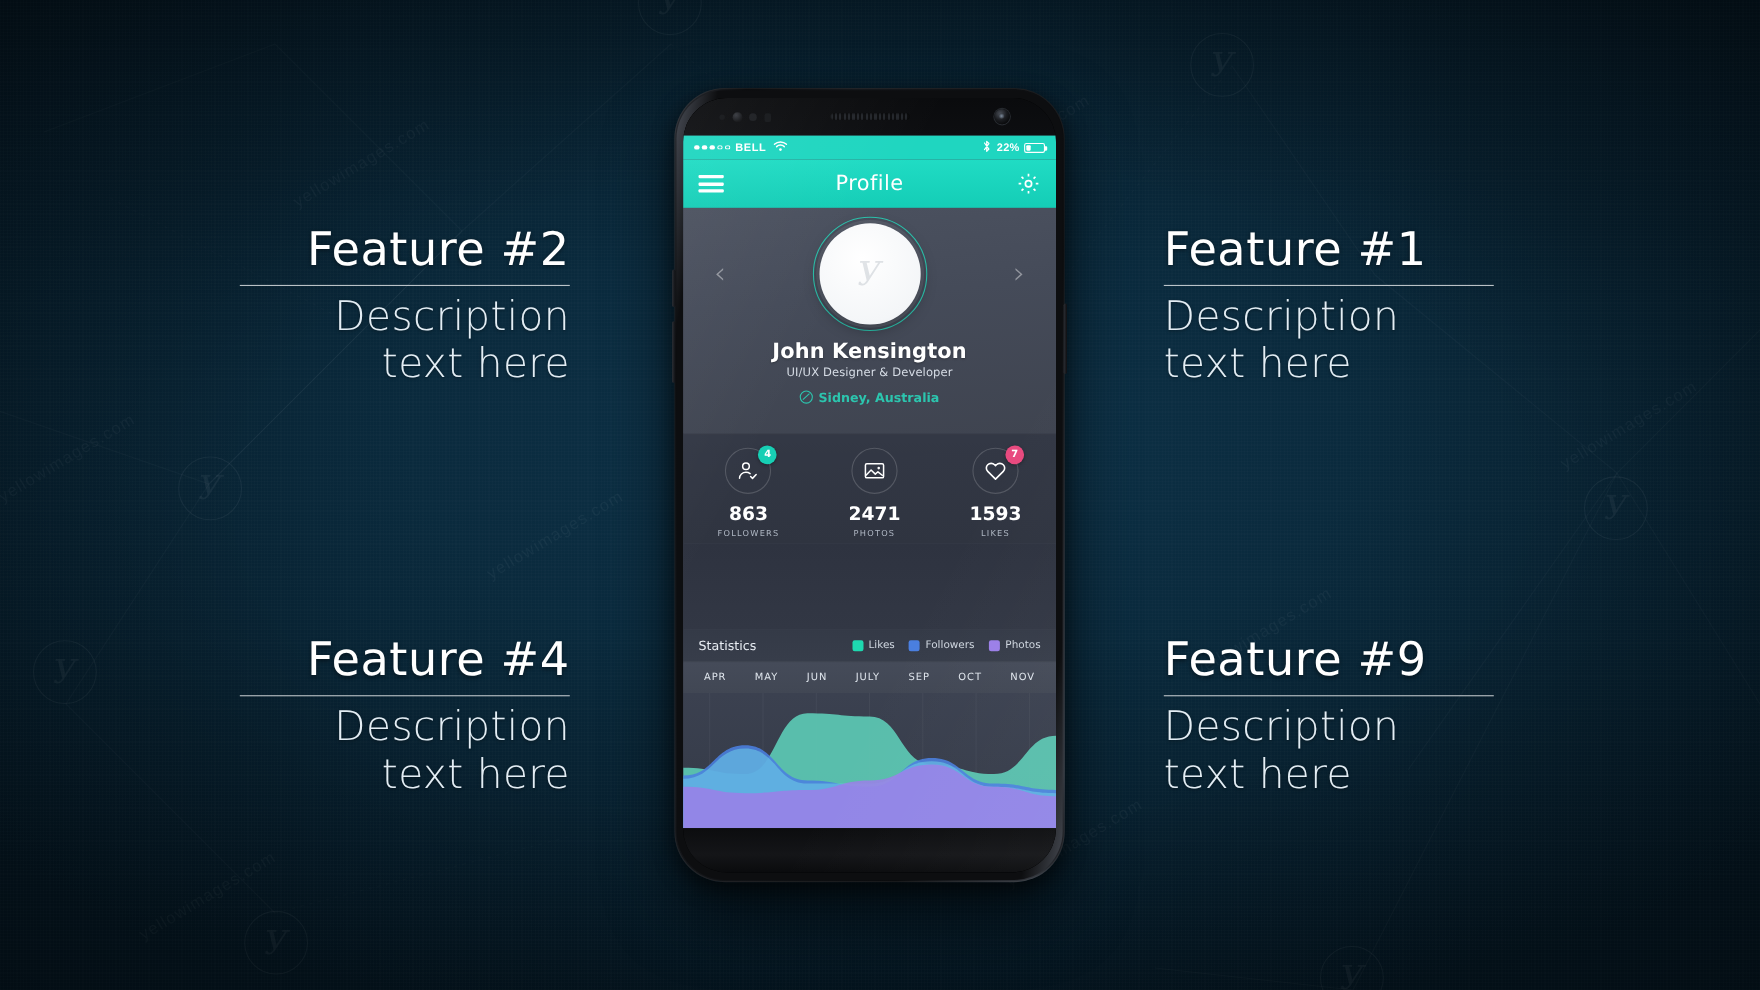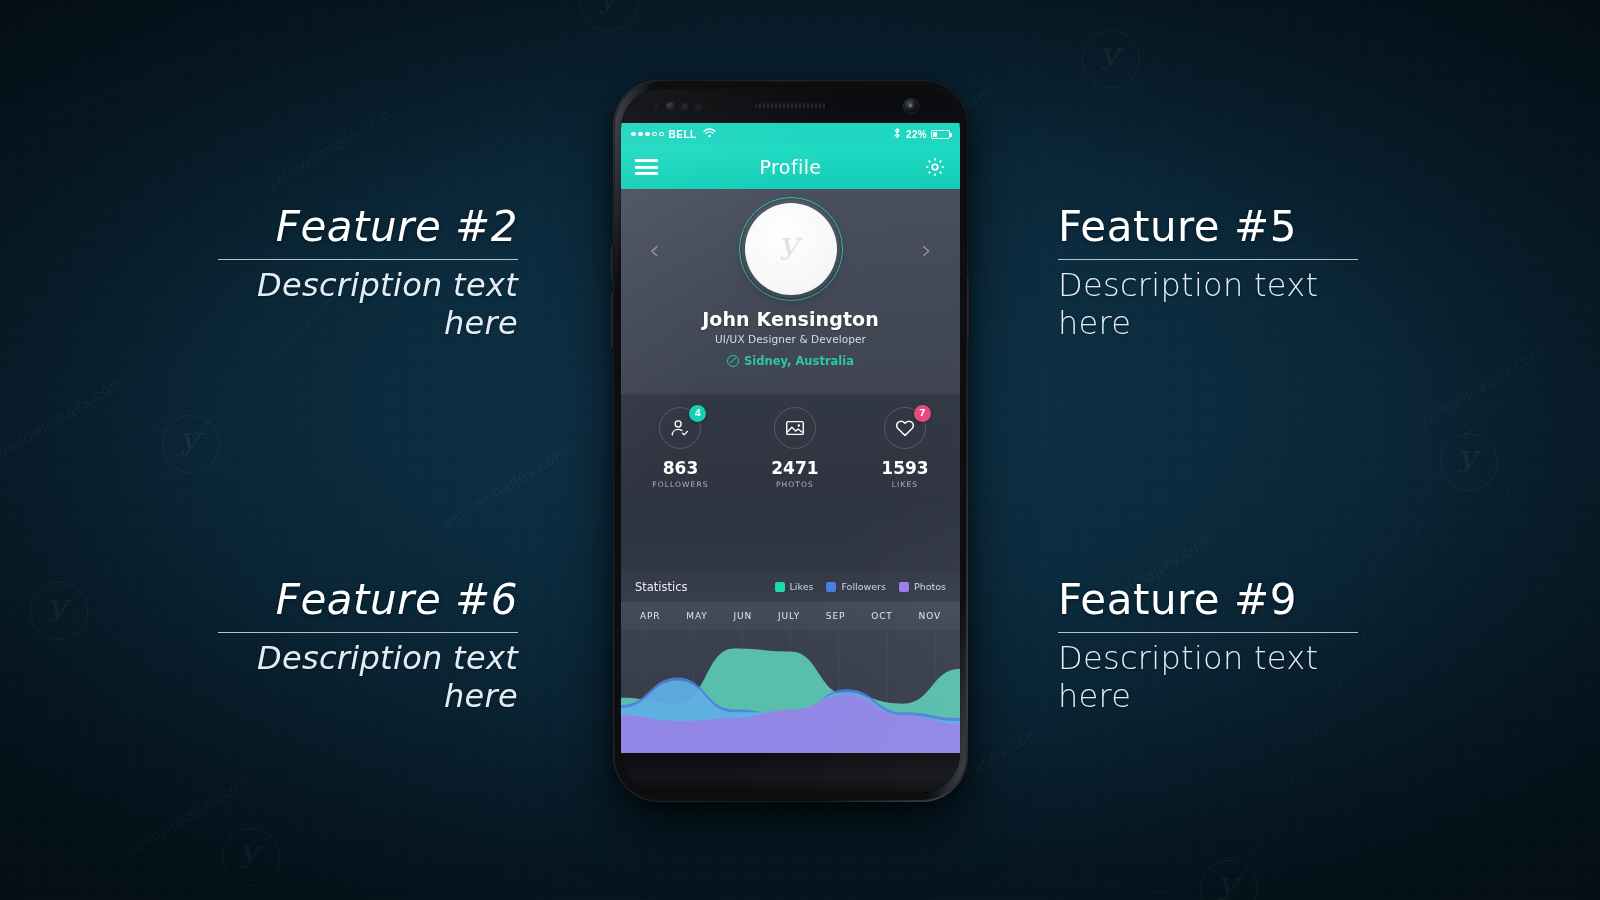--- a/index.html
+++ b/index.html
@@ -56,38 +56,38 @@
     user-select:none;
   }
 
   
   .feature {
     position:absolute;
     width:300px;
     pointer-events:auto;
   }
   .feature.right { text-align:left; }
-  .feature.left  { text-align:right;font-style:italic; }
+  .feature.left  { text-align:right; }
   .feature-title {
     font-size:42px;
     font-weight:400;
     color:#ffffff;
     letter-spacing:0.5px;
     line-height:1.05;
     text-shadow:0 1px 4px rgba(0,0,0,.45);
     font-family:"DejaVu Sans", sans-serif;
   }
   .feature-rule {
     height:1px;
     background:rgba(255,255,255,0.72);
     margin:10px 0 6px 0;
     width:100%;
   }
   .feature-desc {
-    font-size:32px;
+    font-size:37px;
     font-weight:300;
     color:#e3edf4;
     letter-spacing:0.3px;
     text-shadow:0 1px 3px rgba(0,0,0,.4);
     font-family:"DejaVu Sans", sans-serif;
   }
 
   #feat1 { left:1058px; top:205px; }
   #feat2 { left:218px;  top:205px; }
   #feat3 { left:1058px; top:578px; }
@@ -375,39 +375,39 @@
   <div class="wm-text" style="left:-10px; top:408px; transform:rotate(-31deg);">yellowimages.com</div>
   <div class="wm-text" style="left:434px; top:478px; transform:rotate(-31deg);">yellowimages.com</div>
   <div class="wm-text" style="left:1078px;top:566px; transform:rotate(-31deg);">yellowimages.com</div>
   <div class="wm-text" style="left:118px; top:806px; transform:rotate(-31deg);">yellowimages.com</div>
   <div class="wm-text" style="left:906px; top:758px; transform:rotate(-31deg);">yellowimages.com</div>
 
   <div class="bg-noise"></div>
   <div class="bg-vignette"></div>
 
   <div class="feature right" id="feat1">
-    <div class="feature-title">Feature #5</div>
+    <div class="feature-title">Feature #1</div>
     <div class="feature-rule"></div>
     <div class="feature-desc">Description text here</div>
   </div>
 
   <div class="feature left" id="feat2">
     <div class="feature-title">Feature #2</div>
     <div class="feature-rule"></div>
     <div class="feature-desc">Description text here</div>
   </div>
 
   <div class="feature right" id="feat3">
     <div class="feature-title">Feature #9</div>
     <div class="feature-rule"></div>
     <div class="feature-desc">Description text here</div>
   </div>
 
   <div class="feature left" id="feat4">
-    <div class="feature-title">Feature #6</div>
+    <div class="feature-title">Feature #4</div>
     <div class="feature-rule"></div>
     <div class="feature-desc">Description text here</div>
   </div>
 
   <div id="phone">
     <div class="phone-body"></div>
     <div class="phone-edge"></div>
     <div class="side-btn sb-l1"></div>
     <div class="side-btn sb-l2"></div>
     <div class="side-btn sb-r1"></div>

